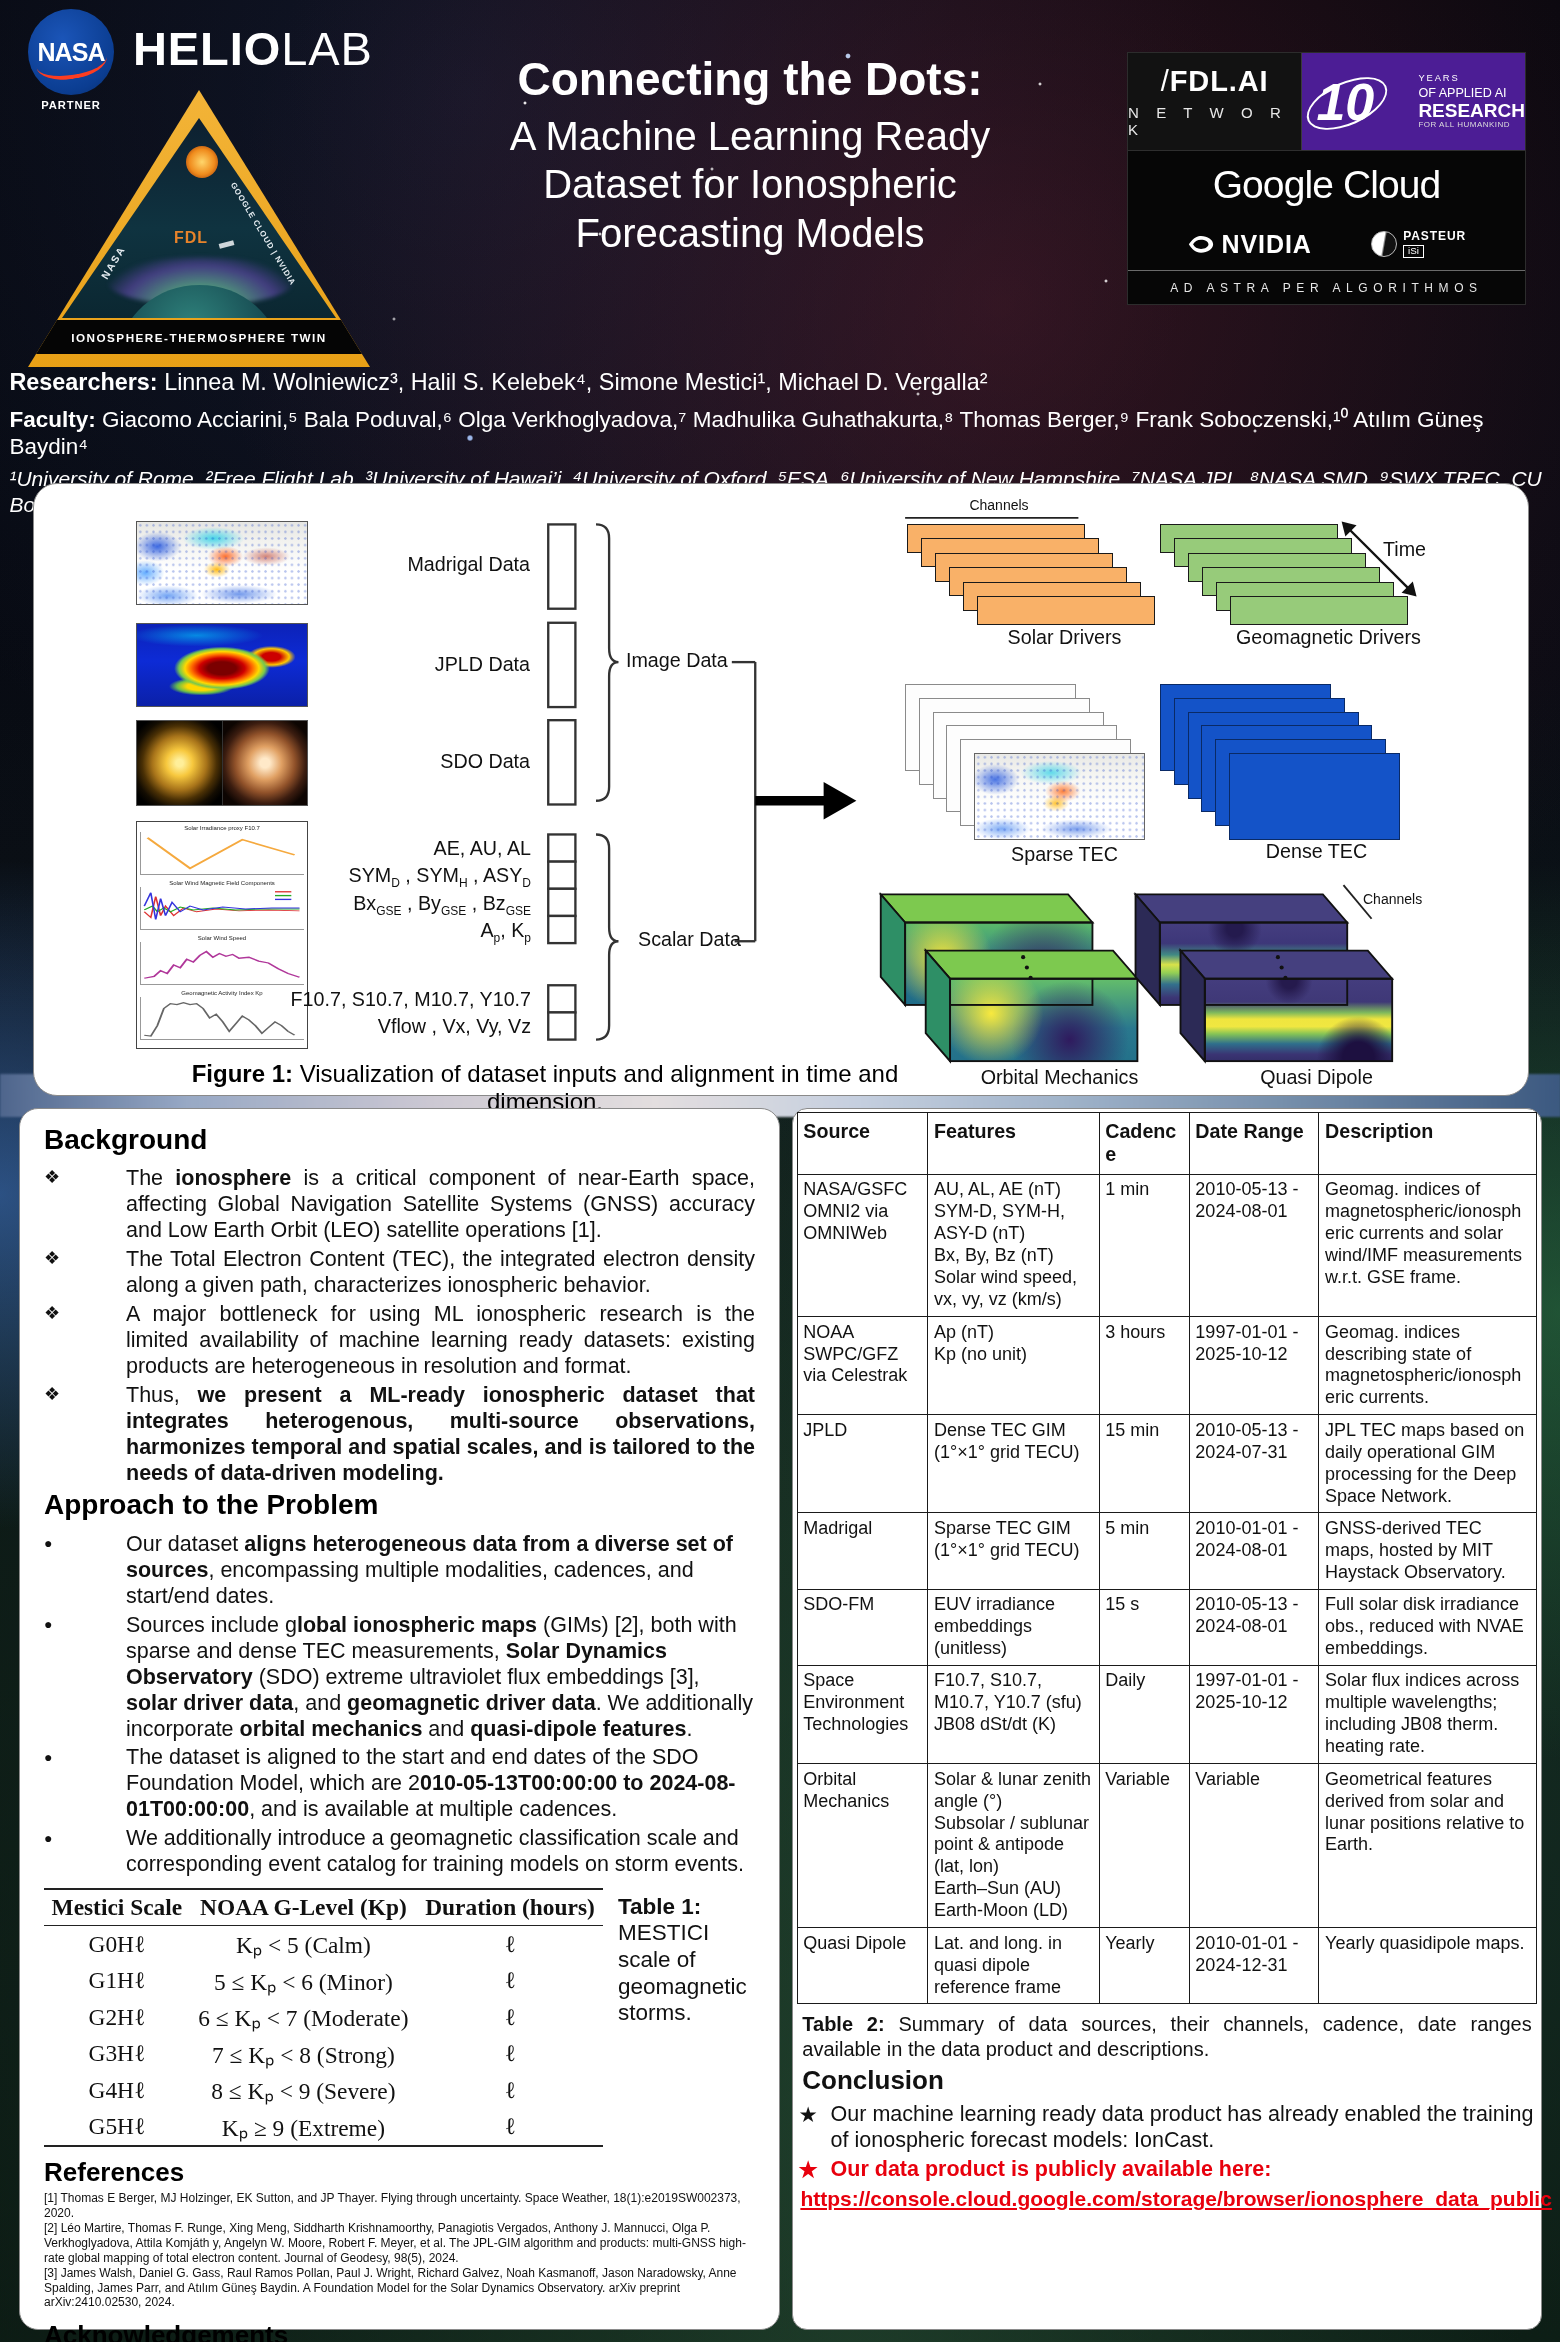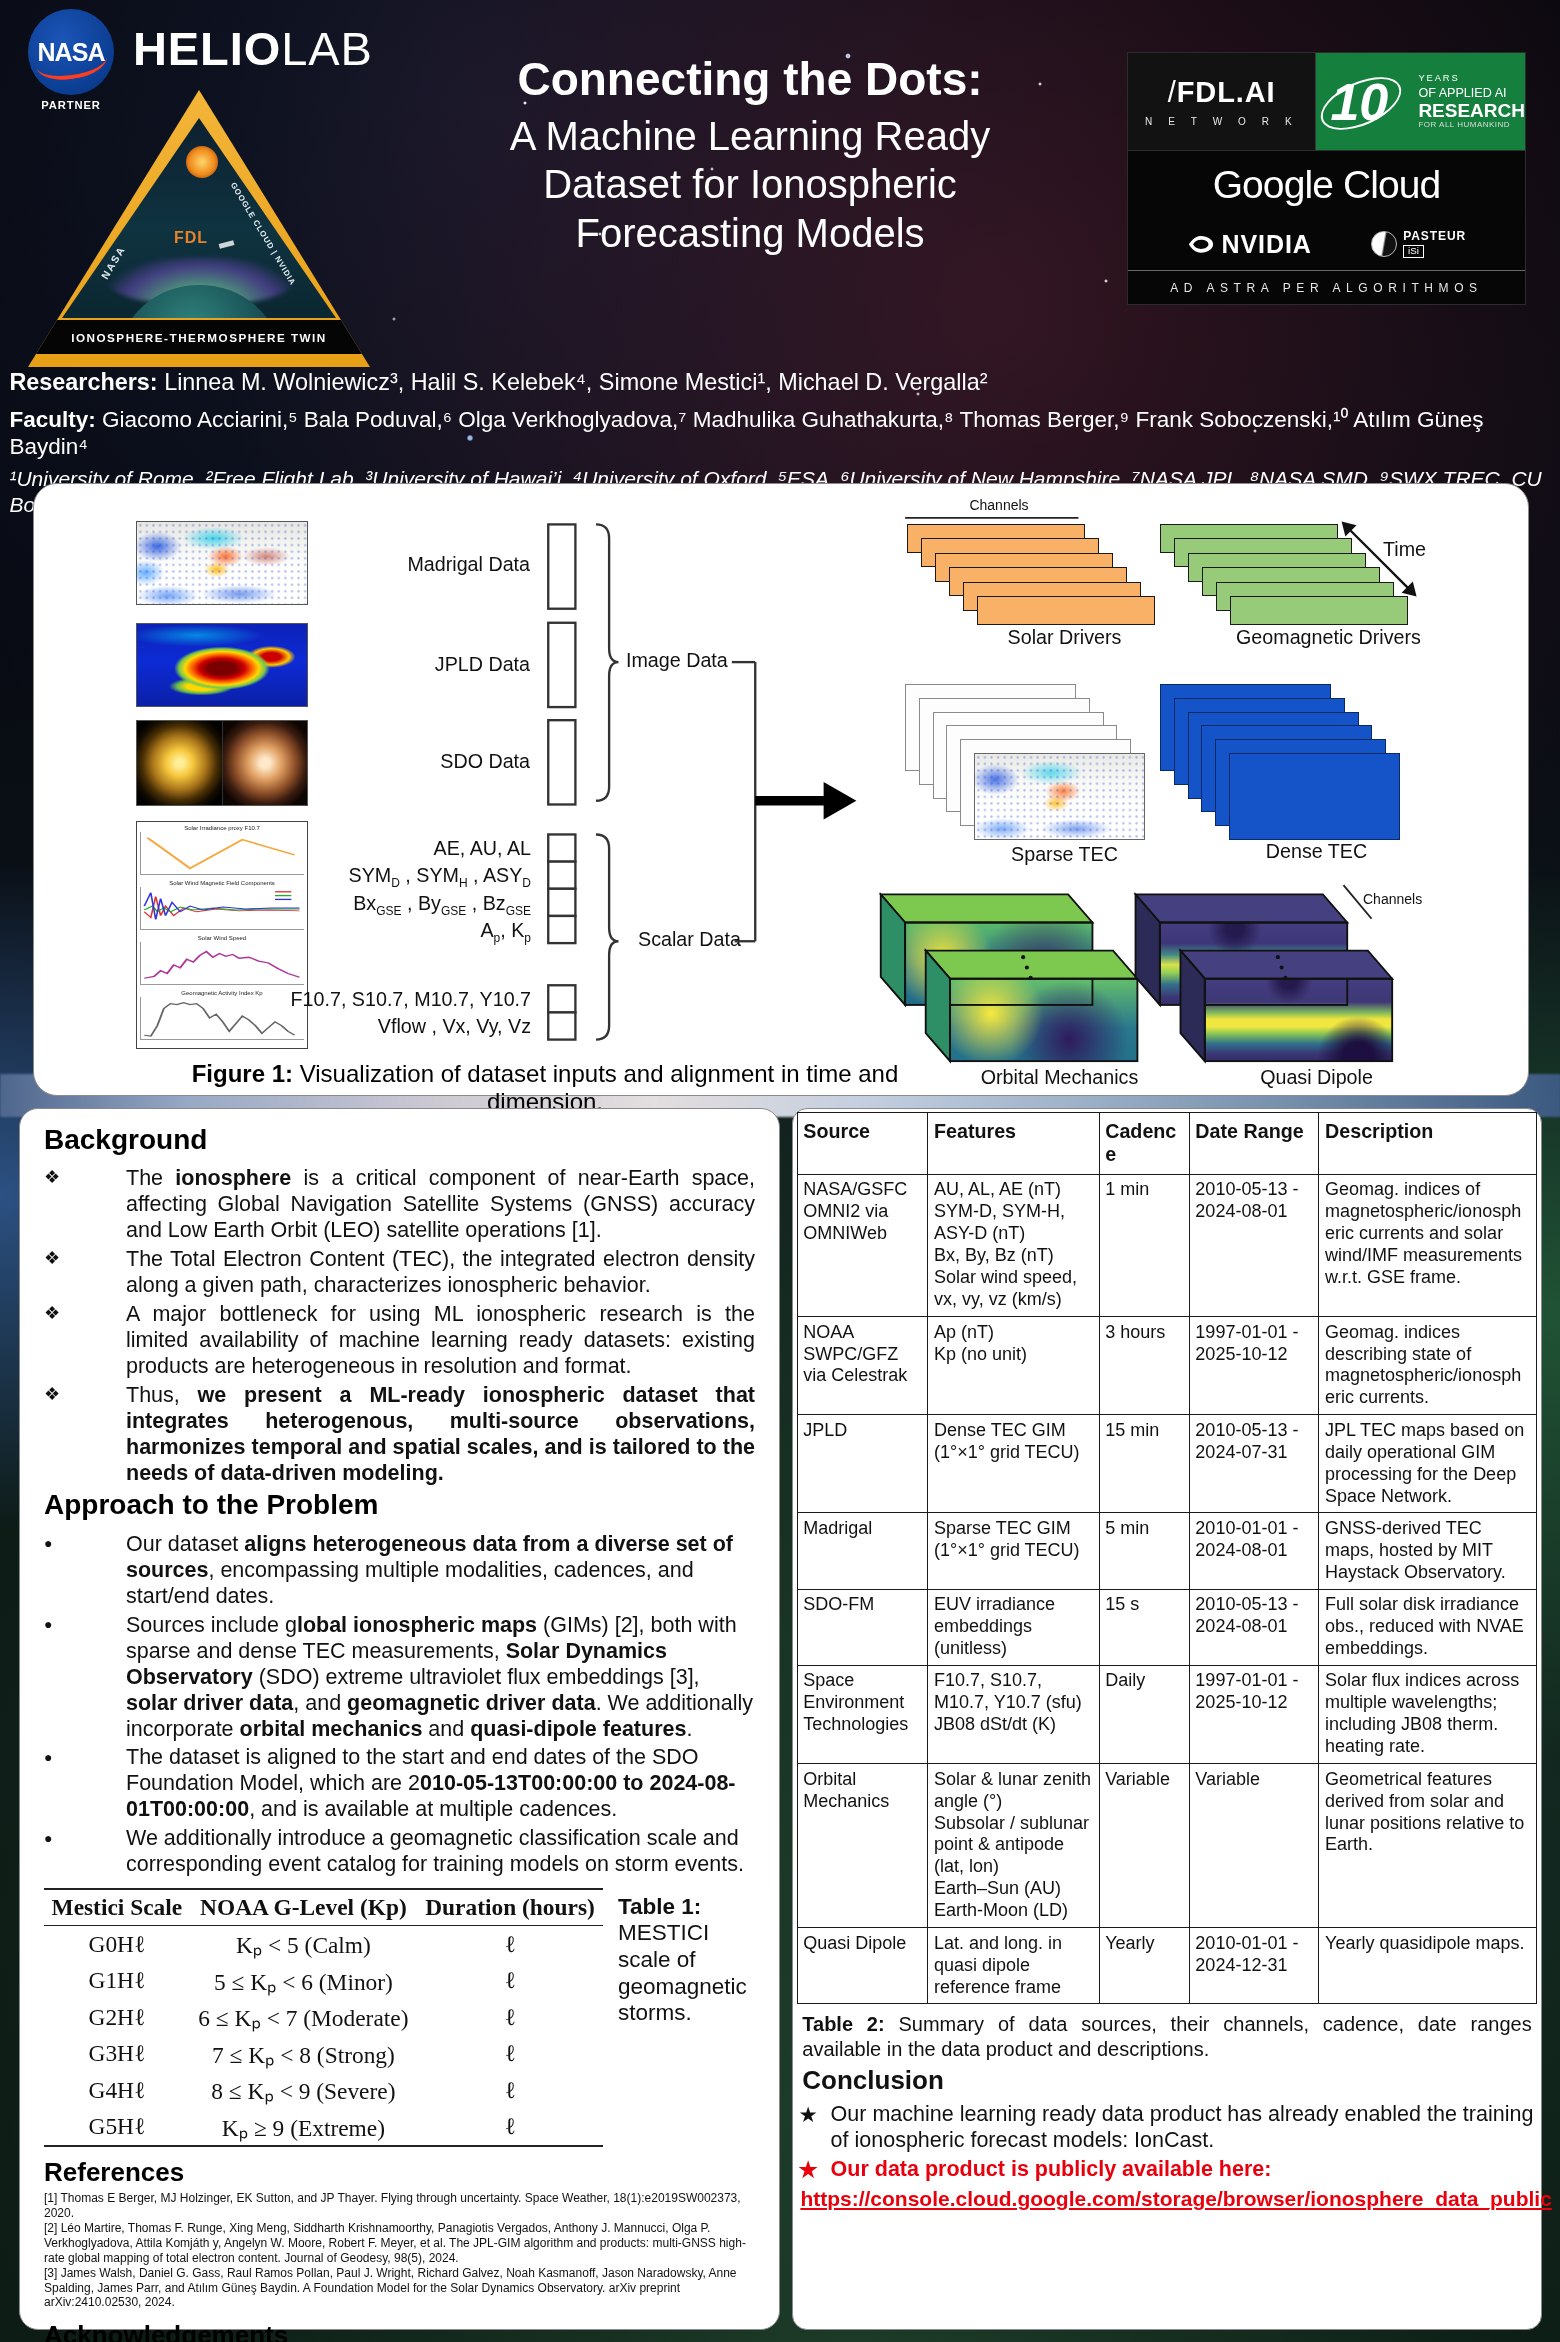--- a/index.html
+++ b/index.html
@@ -65,22 +65,22 @@
   
   .masthead{position:absolute;left:394px;top:52px;width:712px;text-align:center;color:#fff;}
   .masthead .t1{font-size:46px;font-weight:bold;margin:0 0 5.6px;}
   .masthead .t2{font-size:40px;font-weight:400;line-height:1.22;width:581px;margin:0 auto;}
   
   .sponsor{position:absolute;left:1127px;top:52px;width:397px;height:251px;background:#060606;border:0.9px solid #2c2c2c;color:#fff;display:flex;flex-direction:column;}
   .sp-row1{height:97px;display:flex;border-bottom:0.9px solid #2e2e2e;}
   .sp-fdl{width:193px;background:#121212;border-right:0.9px solid #3a3a3a;display:flex;flex-direction:column;align-items:center;justify-content:center;}
   .sp-fdl .fdl-main{font-size:29px;font-weight:bold;letter-spacing:0.9px;}
   .sp-fdl .fdl-main .slash{font-weight:200;}
-  .sp-fdl .fdl-net{font-size:10px;letter-spacing:6.6px;margin-top:6.6px;color:#e8e8e8;}
-  .sp-ten{flex:1;display:flex;align-items:center;justify-content:space-between;gap:0;background:#15803d;}
+  .sp-fdl .fdl-net{font-size:15px;letter-spacing:6.6px;margin-top:6.6px;color:#e8e8e8;}
+  .sp-ten{flex:1;display:flex;align-items:center;justify-content:space-between;gap:14px;background:#4c1d95;}
   .ten-wrap{position:relative;width:86px;height:66px;display:flex;align-items:center;justify-content:center;}
   .ten-wrap .ten{font-size:52px;font-weight:bold;font-style:italic;}
   .ten-wrap .ring{position:absolute;left:1.9px;top:13px;width:82px;height:39px;border:2.3px solid #fff;border-radius:50%;transform:rotate(-24deg);}
   .ten-col{display:flex;flex-direction:column;line-height:1.12;margin-left:16px;}
   .ten-col .yrs{font-size:9.4px;letter-spacing:1.9px;margin-bottom:1.9px;}
   .ten-col .ap1{font-size:12.6px;}
   .ten-col .ap2{font-size:19px;font-weight:600;}
   .ten-col .ap3{font-size:8px;letter-spacing:0.5px;color:#ddd;}
   .sp-row2{height:67px;display:flex;align-items:center;justify-content:center;}
   .sp-google{font-size:39px;font-weight:500;letter-spacing:-0.9px;}

